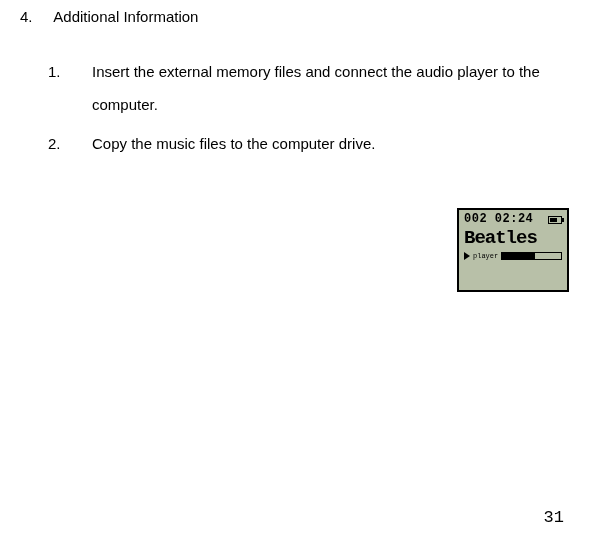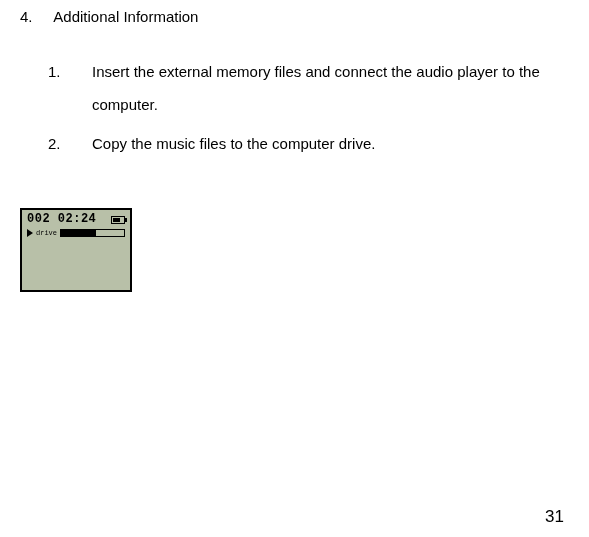--- a/index.html
+++ b/index.html
@@ -44,21 +44,21 @@
     }
     .list-number {
       width: 44px;
       flex-shrink: 0;
     }
     .list-text {
       flex: 1;
     }
     .player-image {
       display: flex;
-      justify-content: flex-start;
+      justify-content: flex-end;
       margin-top: 48px;
     }
     .player-screen {
       width: 112px;
       height: 84px;
       background: #b8c0a8;
       border: 2px solid #000;
       padding: 3px 5px;
       font-family: 'Courier New', monospace;
       font-weight: bold;
@@ -139,21 +139,21 @@
       height: 0;
       border-top: 4px solid transparent;
       border-bottom: 4px solid transparent;
       border-left: 6px solid #000;
     }
     .page-number {
       position: absolute;
       bottom: 10px;
       right: 25px;
       font-size: 17px;
-      font-family: Liberation Sans, sans-serif;
+      font-family: Liberation Mono, monospace;
     }
   </style>
 </head>
 <body>
 
 <div class="section-header">
   <span class="section-number">4.</span>
   <span>Additional Information</span>
 </div>
 
@@ -171,23 +171,24 @@
 </div>
 
 <div class="player-image">
   <div class="player-screen">
     <div class="player-top-row">
       <span>002 02:24</span>
       <span class="battery-icon">
         <span class="battery-fill"></span>
       </span>
     </div>
+    <div class="player-text-1">Beatles</div>
     <div class="player-bottom-row">
       <span class="play-icon"></span>
-      <span class="volume-label">drive</span>
+      <span class="volume-label">player</span>
       <span class="volume-bar">
         <span class="volume-fill"></span>
       </span>
     </div>
   </div>
 </div>
 
 <div class="page-number">31</div>
 
 </body></html>

